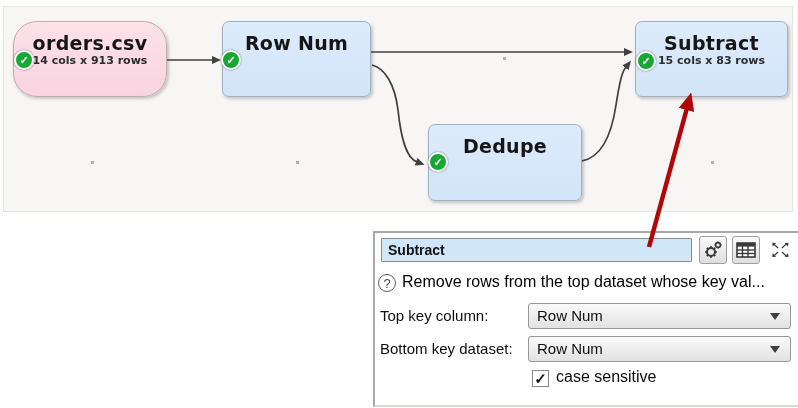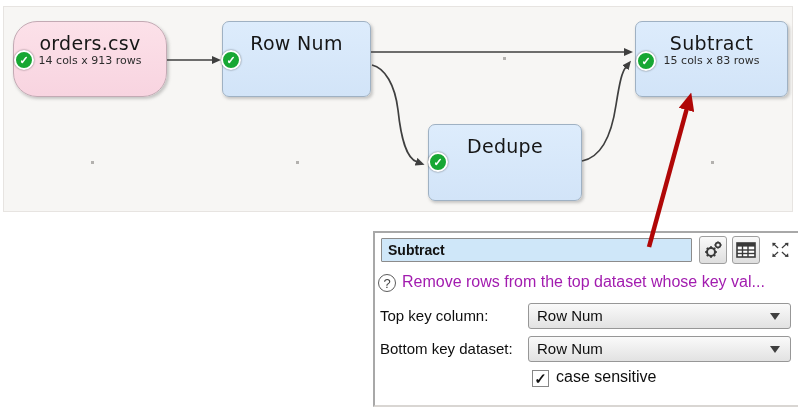--- a/index.html
+++ b/index.html
@@ -6,21 +6,21 @@
     font-family:"Liberation Sans",sans-serif;}
   #stage{position:relative;width:798px;height:408px;}
 
   
   .canvas{position:absolute;left:3px;top:6px;width:790px;height:206px;
     background:#f7f6f4;border:1px solid #e7e4e1;box-sizing:border-box;}
   .dot{position:absolute;width:3px;height:3px;background:#b3b1ae;}
 
   .node{position:absolute;box-sizing:border-box;text-align:center;
     font-family:"DejaVu Sans",sans-serif;
-    box-shadow:1.5px 2px 3px rgba(110,110,110,.35);}
+    box-shadow:1.5px 2px 3px rgba(110,110,110,.35);font-weight:bold;}
   .node .title{font-size:19px;color:#161616;margin-top:10px;letter-spacing:.3px;}
   .node .meta{font-size:11px;color:#2d2d2d;margin-top:0;}
   .node-file{background:linear-gradient(#fce1e9,#f8d4e0);border:1px solid #c3aab4;border-radius:24px;}
   .node-transform{background:linear-gradient(#ddecfc,#d2e4f8);border:1px solid #9fb1c3;border-radius:7px;}
   #node-orders{left:13px;top:21px;width:154px;height:76px;}
   #node-rownum{left:222px;top:21px;width:149px;height:76px;}
   #node-dedupe{left:428px;top:124px;width:154px;height:77px;}
   #node-subtract{left:635px;top:21px;width:153px;height:76px;}
 
   .badge{position:absolute;width:16px;height:16px;background:#17a733;border:2px solid #fff;
@@ -42,21 +42,21 @@
   .tool-btn{position:absolute;width:28px;height:28px;box-sizing:border-box;
     background:linear-gradient(#fafafa,#dedede);border:1px solid #9f9f9f;border-radius:3px;
     display:flex;align-items:center;justify-content:center;padding:0;cursor:pointer;}
   #btn-gear{left:324px;top:3px;}
   #btn-table{left:357px;top:3px;}
   .expand-box{position:absolute;left:390px;top:3px;width:30px;height:28px;
     display:flex;align-items:center;justify-content:center;background:none;border:none;cursor:pointer;}
 
   .help-icon{position:absolute;left:3px;top:41px;width:18px;height:18px;border:1.5px solid #5c5c5c;
     border-radius:50%;font-size:13px;color:#444;line-height:18px;text-align:center;box-sizing:border-box;}
-  .help-text{position:absolute;left:27px;top:40px;width:392px;font-size:16px;color:#a21caf;
+  .help-text{position:absolute;left:27px;top:40px;width:392px;font-size:16px;color:#000000;
     white-space:nowrap;overflow:hidden;}
 
   .fld-label{position:absolute;left:5px;font-size:15px;color:#0e0e0e;line-height:26px;}
   .dropdown{position:absolute;left:153px;width:263px;height:26px;box-sizing:border-box;
     background:linear-gradient(#fafafa,#e2e2e2);border:1px solid #979797;border-radius:3px;
     font-size:15px;color:#0e0e0e;line-height:24px;padding-left:8px;cursor:pointer;}
   .dd-arrow{position:absolute;right:10px;top:9px;width:0;height:0;
     border-left:5.5px solid transparent;border-right:5.5px solid transparent;
     border-top:7px solid #3f3f3f;}
   #row-top .fld-label,#dd-top{top:70px;}

